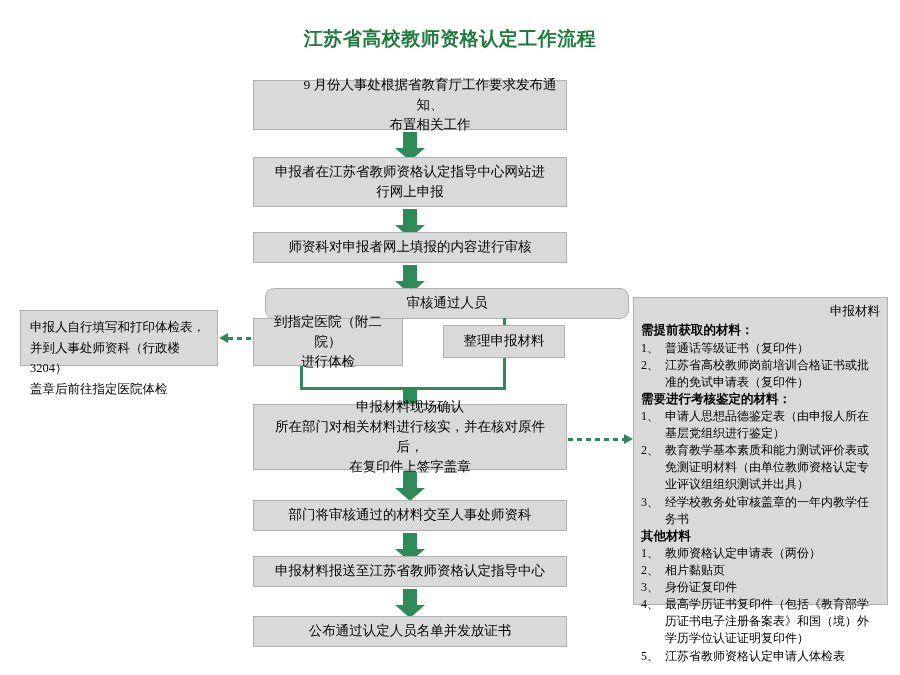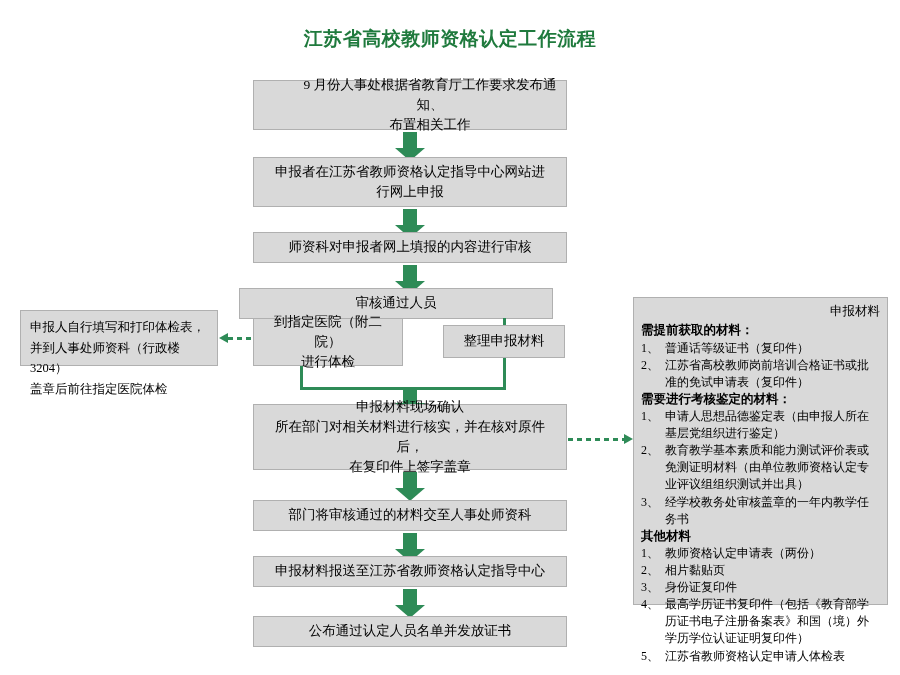--- a/index.html
+++ b/index.html
@@ -183,21 +183,21 @@
     <div class="head" style="top:16px;"></div>
   </div>
 
   <div class="node" style="left:253px; top:232px; width:314px; height:31px;">师资科对申报者网上填报的内容进行审核</div>
 
   <div class="arrow-down" style="left:395px; top:265px; height:28px;">
     <div class="shaft" style="height:16px;"></div>
     <div class="head" style="top:16px;"></div>
   </div>
 
-  <div class="node" style="left:239px; top:288px; width:314px; height:31px;">审核通过人员</div>
+  <div class="node" style="left:265px; top:288px; width:364px; height:31px;border-radius:9px;">审核通过人员</div>
 
   <div class="vline" style="left:300px; top:318px; height:14px;"></div>
   <div class="vline" style="left:503px; top:318px; height:14px;"></div>
 
   <div class="node" style="left:443px; top:325px; width:122px; height:33px;">整理申报材料</div>
 
   <div class="node" style="left:253px; top:318px; width:150px; height:48px;">到指定医院（附二院）
 进行体检</div>
 
   <div class="vline" style="left:300px; top:366px; height:24px;"></div>

